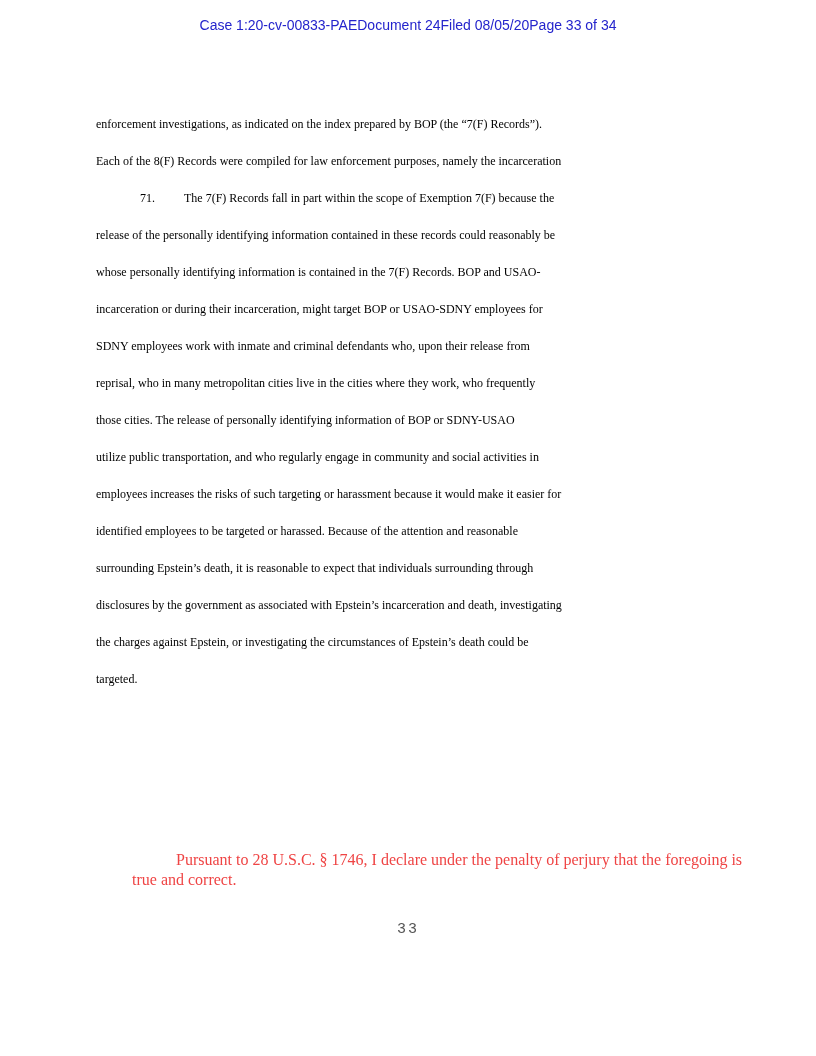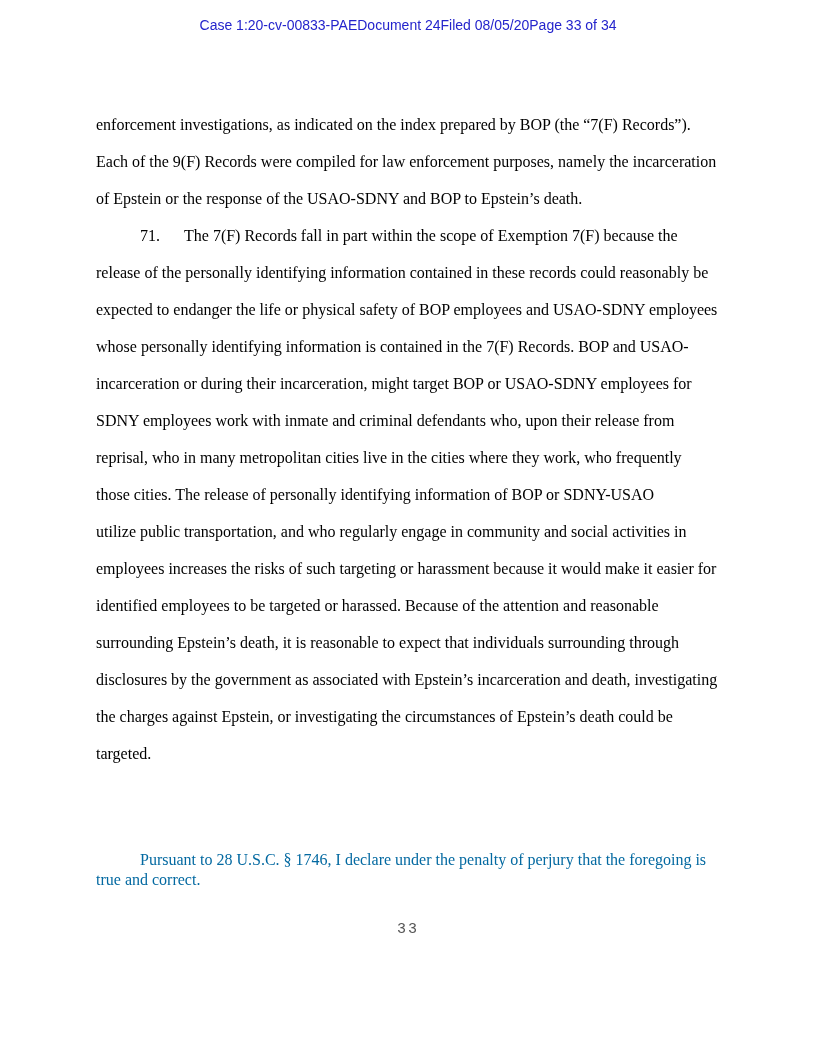--- a/index.html
+++ b/index.html
@@ -21,21 +21,21 @@
     font-size: 14px;
     line-height: 17px;
     white-space: pre;
   }
   .bodytext {
     position: absolute;
     top: 106px;
     left: 96px;
     width: 640px;
     font-family: "Liberation Serif", serif;
-    font-size: 16px;
+    font-size: 12px;
     line-height: 37px;
   }
   .bodytext .line {
     height: 37px;
     white-space: pre;
     tab-size: 44px;
     -moz-tab-size: 44px;
   }
   .declaration {
     position: absolute;
@@ -70,39 +70,37 @@
 
   <header class="stamp" style="color: rgb(36, 36, 204);">
     <span>Case 1:20-cv-00833-PAE</span>
     <span>Document 24</span>
     <span>Filed 08/05/20</span>
     <span>Page 33 of 34</span>
   </header>
 
   <main class="bodytext" style="color: rgb(0, 0, 0);">
       <div class="line">enforcement investigations, as indicated on the index prepared by BOP (the “7(F) Records”).</div>
-      <div class="line">Each of the 9(F) Records were compiled for law enforcement purposes, namely the incarceration</div>
-      <div class="line">of Epstein or the response of the USAO-SDNY and BOP to Epstein’s death.</div>
+      <div class="line">Each of the 8(F) Records were compiled for law enforcement purposes, namely the incarceration</div>
       <div class="line">	71.	The 7(F) Records fall in part within the scope of Exemption 7(F) because the</div>
       <div class="line">release of the personally identifying information contained in these records could reasonably be</div>
-      <div class="line">expected to endanger the life or physical safety of BOP employees and USAO-SDNY employees</div>
       <div class="line">whose personally identifying information is contained in the 7(F) Records. BOP and USAO-</div>
       <div class="line">incarceration or during their incarceration, might target BOP or USAO-SDNY employees for</div>
       <div class="line">SDNY employees work with inmate and criminal defendants who, upon their release from</div>
       <div class="line">reprisal, who in many metropolitan cities live in the cities where they work, who frequently</div>
       <div class="line">those cities. The release of personally identifying information of BOP or SDNY-USAO</div>
       <div class="line">utilize public transportation, and who regularly engage in community and social activities in</div>
       <div class="line">employees increases the risks of such targeting or harassment because it would make it easier for</div>
       <div class="line">identified employees to be targeted or harassed. Because of the attention and reasonable</div>
       <div class="line">surrounding Epstein’s death, it is reasonable to expect that individuals surrounding through</div>
       <div class="line">disclosures by the government as associated with Epstein’s incarceration and death, investigating</div>
       <div class="line">the charges against Epstein, or investigating the circumstances of Epstein’s death could be</div>
       <div class="line">targeted.</div>
     </main>
 
-  <section class="declaration" style="color: #0369a1;">
+  <section class="declaration" style="color: #ef4444; margin-left: 36px;">
       <div class="line">	Pursuant to 28 U.S.C. § 1746, I declare under the penalty of perjury that the foregoing is</div>
       <div class="line">true and correct.</div>
     </section>
 
   <footer class="pageno" style="color: rgb(85, 85, 85);">33</footer>
 
 </div>
 
 </body></html>

